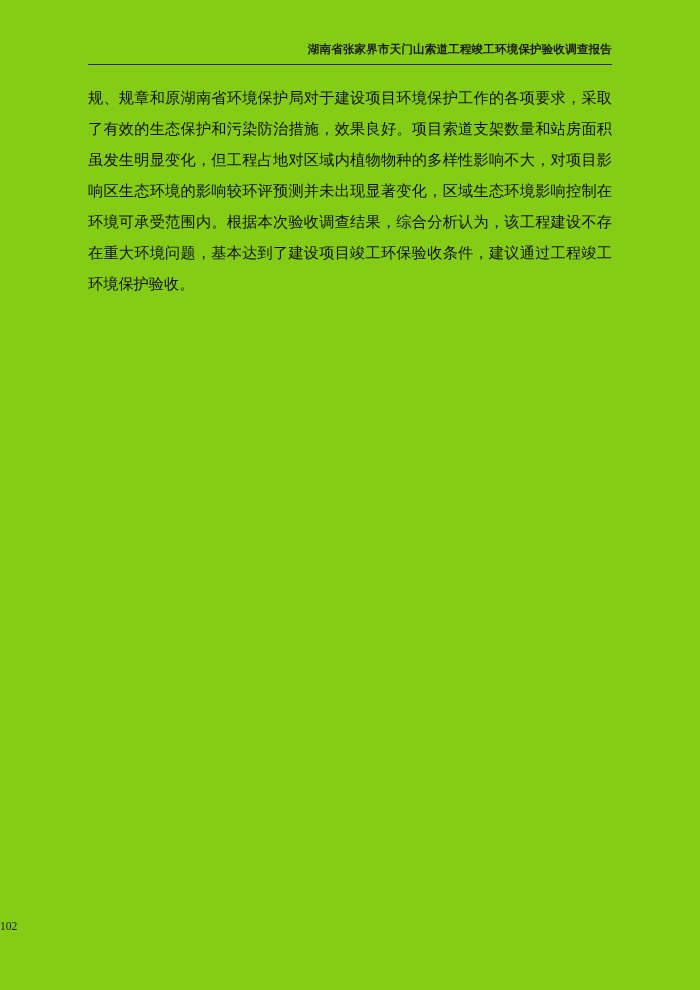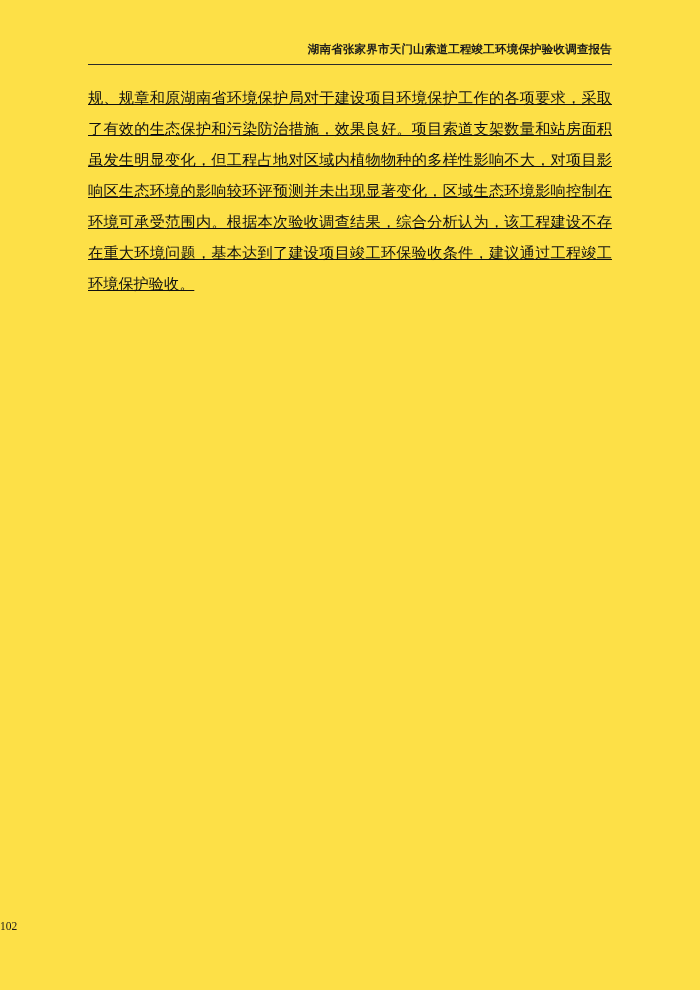--- a/index.html
+++ b/index.html
@@ -9,21 +9,21 @@
   body {
     width: 700px;
     height: 990px;
     background: #f2f2f0;
     font-family: "Liberation Serif", serif;
   }
   .page {
     position: relative;
     width: 700px;
     height: 990px;
-    background: #fde047;
+    background: #84cc16;
     box-sizing: border-box;
     overflow: hidden;
   }
   .header {
     position: absolute;
     top: 42px;
     left: 88px;
     right: 88px;
     text-align: right;
     font-size: 11.5px;
@@ -44,21 +44,20 @@
     position: absolute;
     top: 82px;
     left: 88px;
     width: 524px;
     font-size: 15.2px;
     line-height: 31px;
     color: #101010;
     text-align: justify;
     text-justify: inter-ideograph;
     text-indent: 0;
-    text-decoration: underline;
   }
   .page-number {
     position: absolute;
     bottom: 58px;
     left: 0;
     width: 100%;
     font-size: 11.5px;
     color: #1a1a1a;
     font-family: "Liberation Serif", serif;
   }

